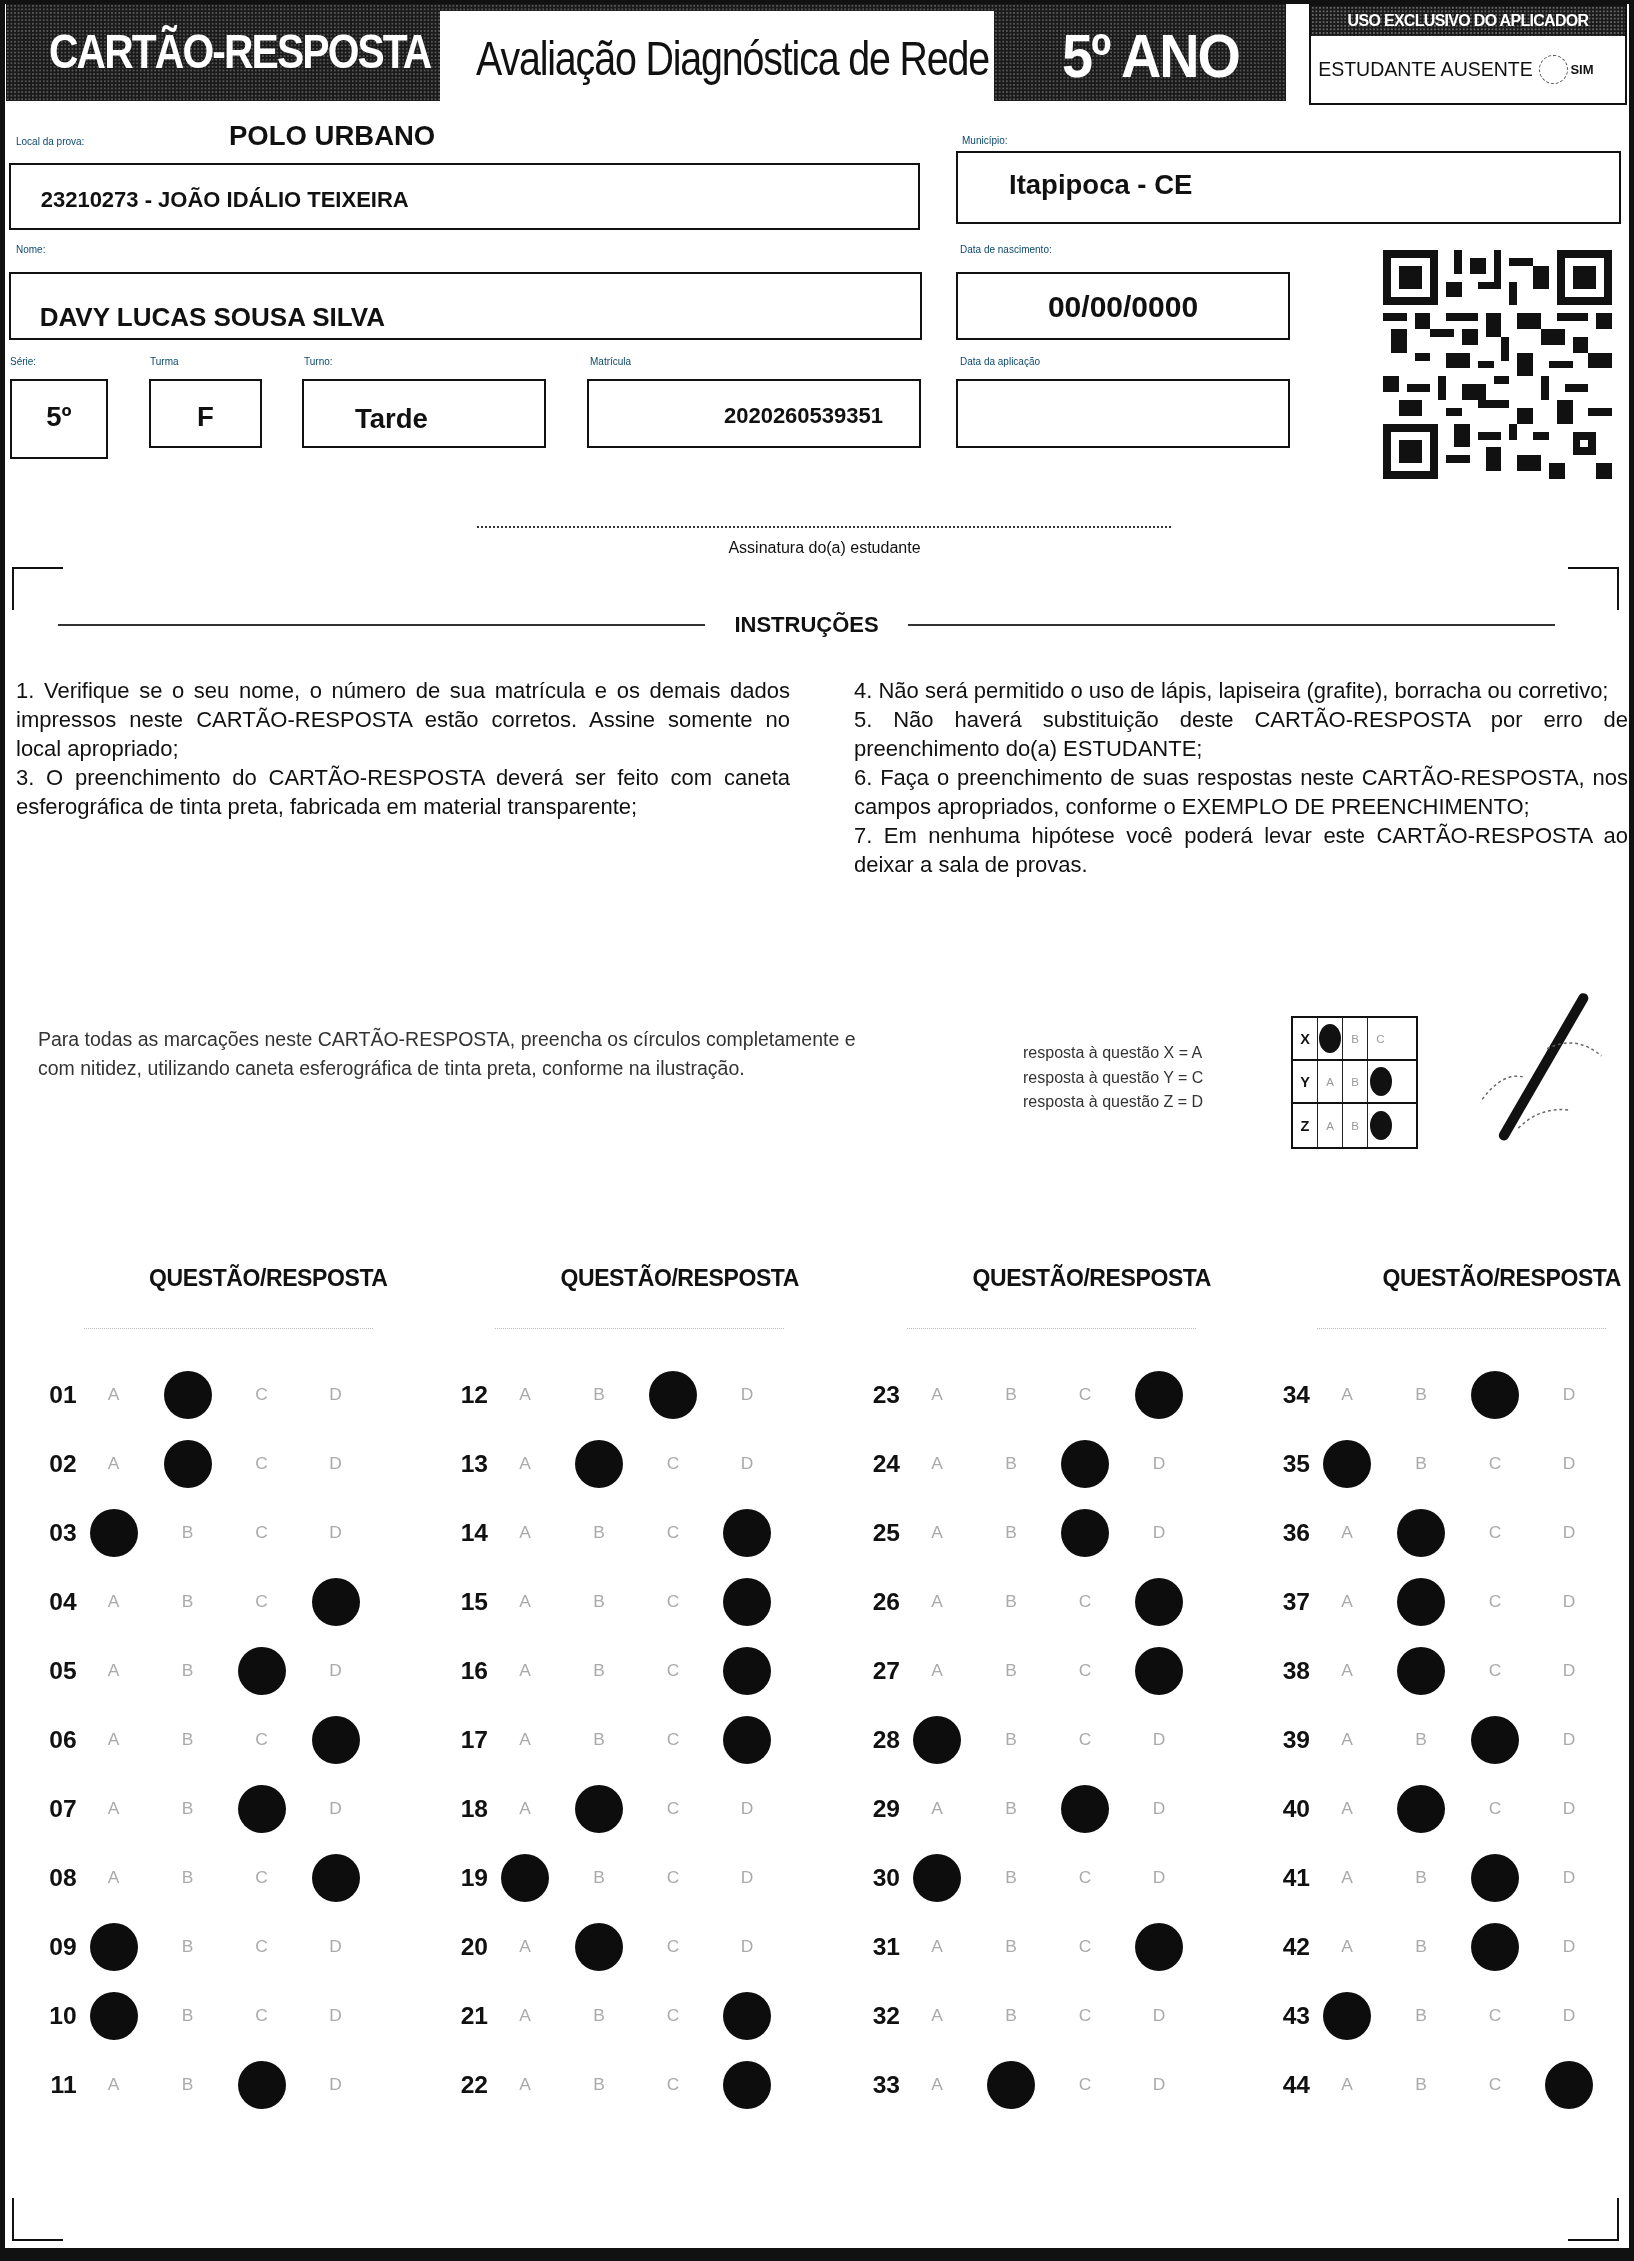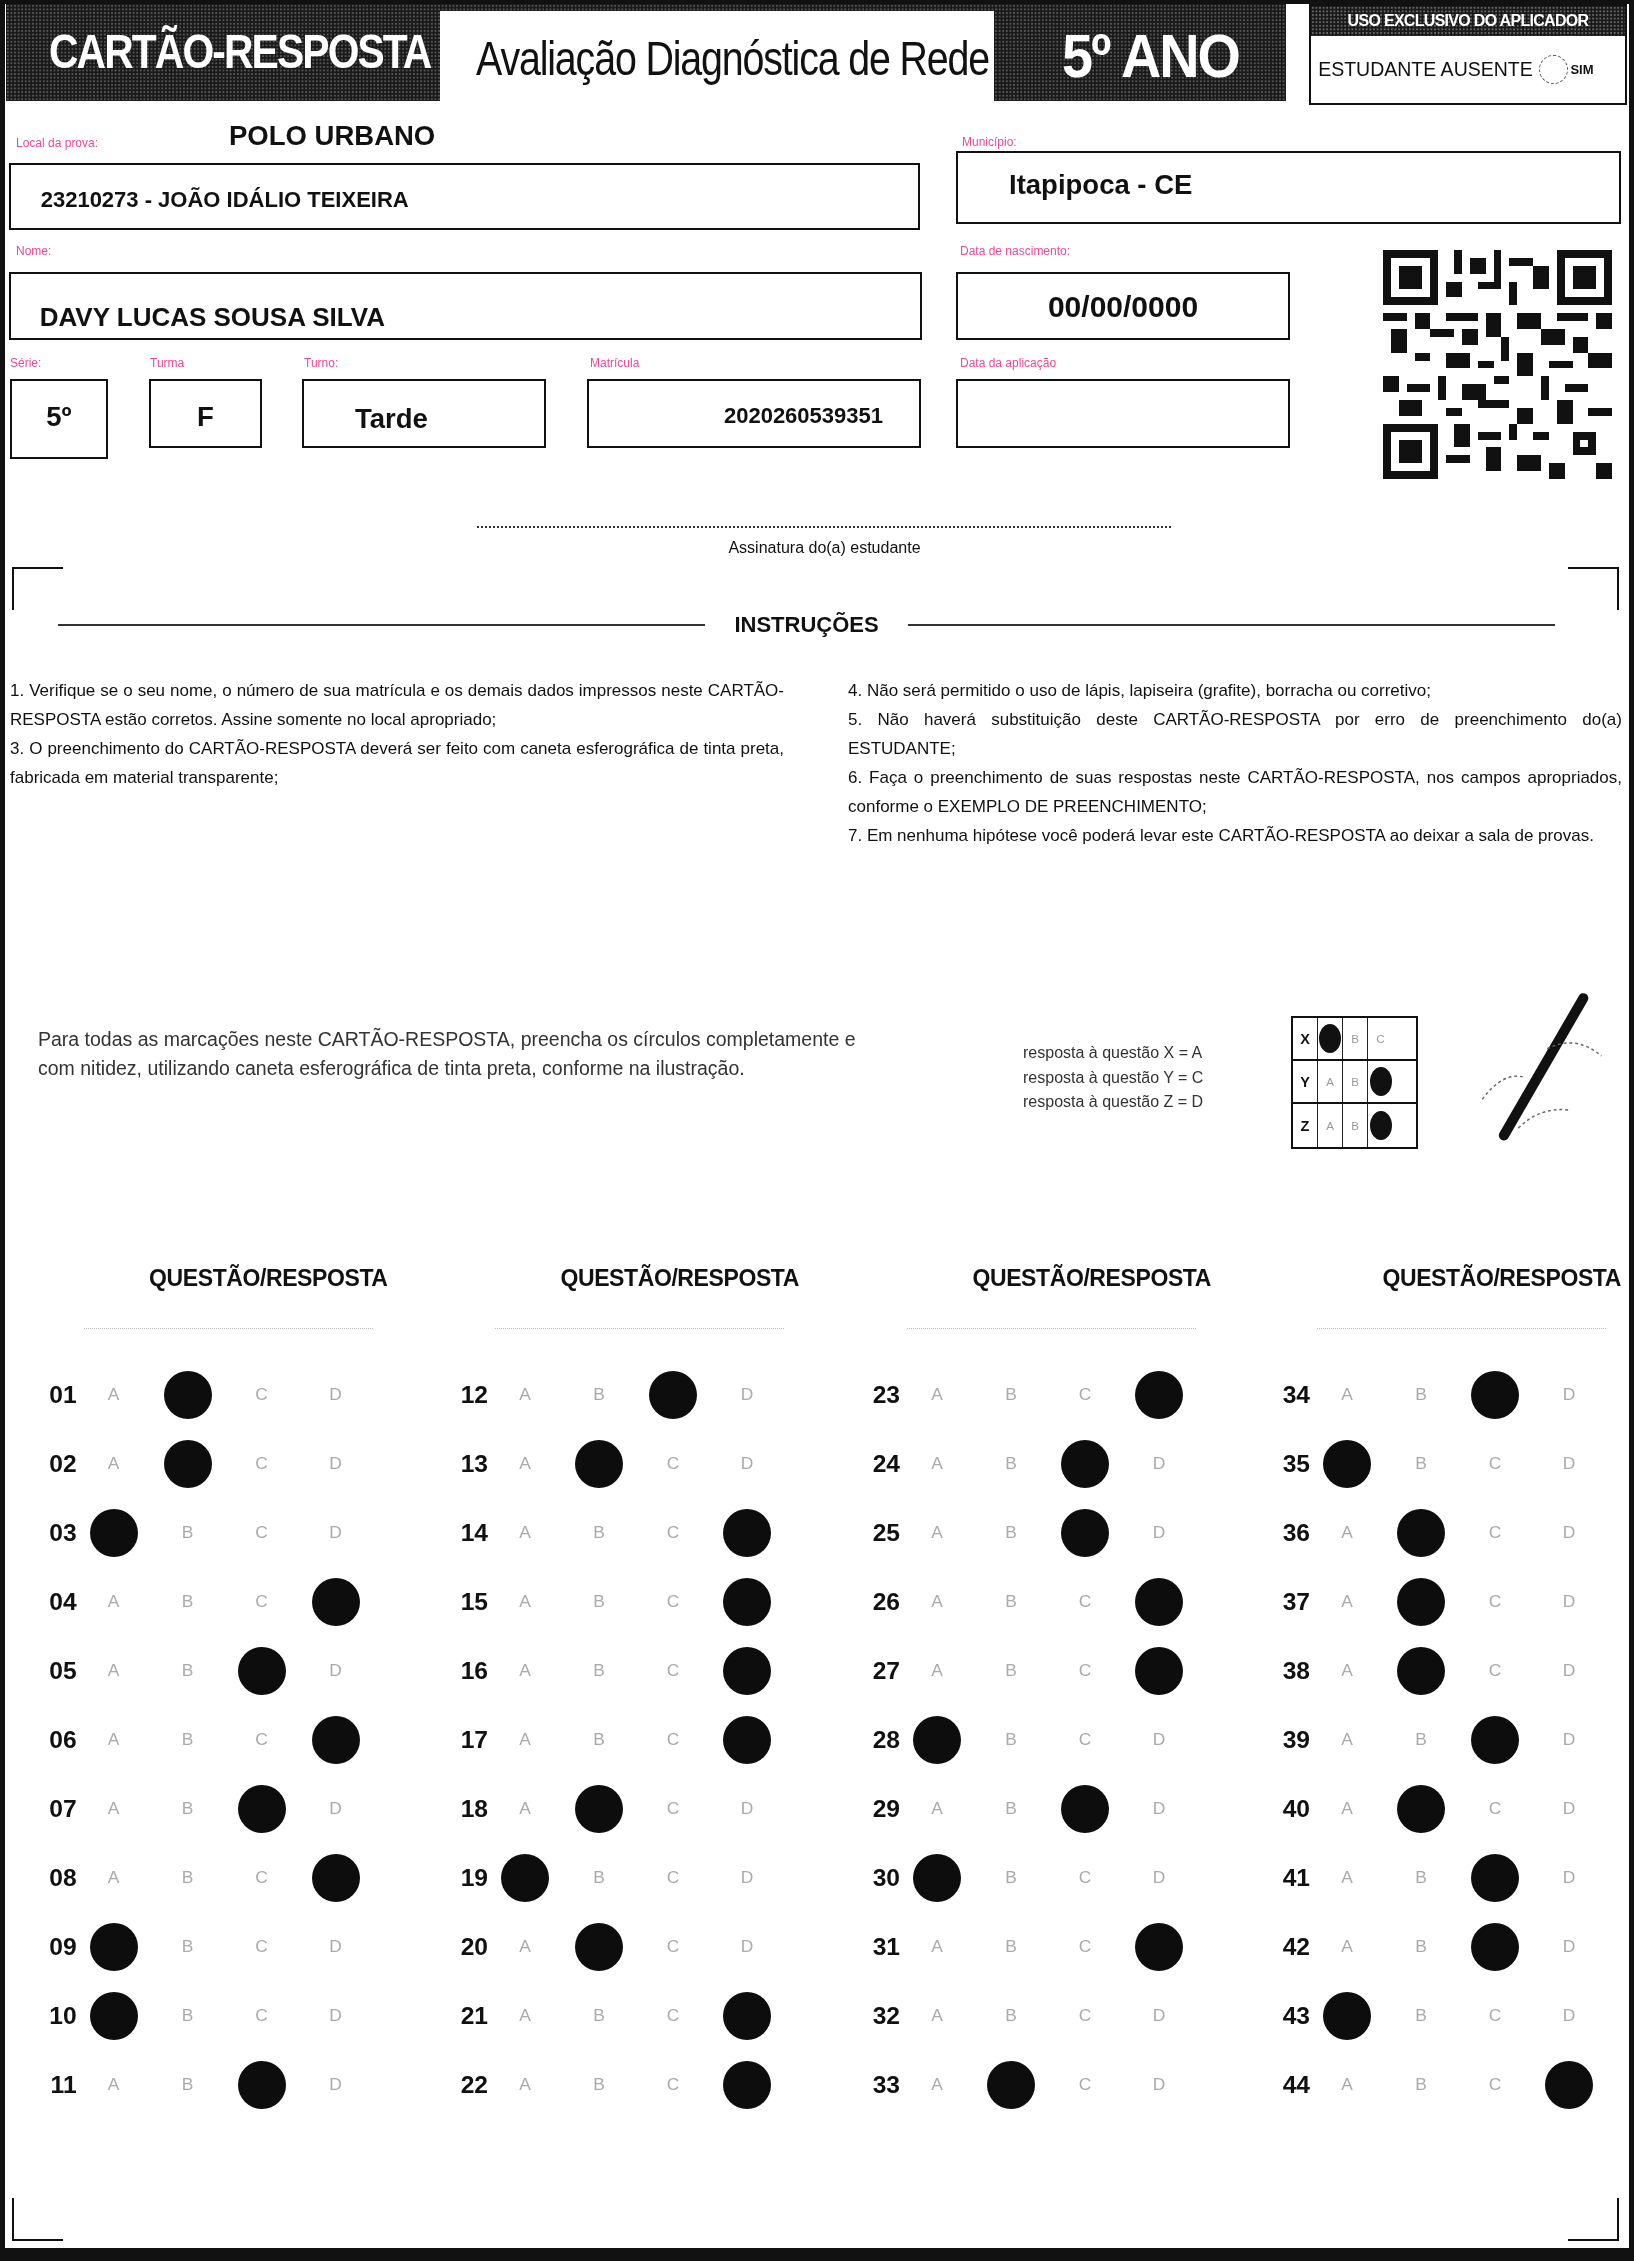--- a/index.html
+++ b/index.html
@@ -15,33 +15,33 @@
   .hdr-box span { position: absolute; left: 36px; top: 20px; font-size: 48px; color: #111; letter-spacing: -1.4px; transform: scaleX(0.82); transform-origin: left center; white-space: nowrap; }
   .hdr-grade { position: absolute; left: 1056px; top: 16px; font-weight: 700; font-size: 62px; color: #fff; letter-spacing: -2.2px; transform: scaleX(0.9); transform-origin: left center; }
 
   .aplic { position: absolute; left: 1309px; top: 4.3px; width: 318px; height: 101px; border: 2.9px solid #111; background: #fff; }
   .aplic-top { height: 30px; background: #1a1a1a; background-image: radial-gradient(#666 0.7px, transparent 0.7px); background-size: 3.6px 3.6px; color: #fff; font-weight: 700; font-size: 16px; text-align: center; line-height: 30px; letter-spacing: -0.7px; }
   .aplic-body { display: flex; align-items: center; padding: 19px 0 0 7.2px; font-size: 19.5px; }
   .aplic-body .circle { width: 29px; height: 29px; border: 1.4px dashed #555; border-radius: 50%; margin: 0 2.9px 0 5.8px; }
   .aplic-body .sim { font-size: 13px; font-weight: 700; }
 
   
-  .lbl { position: absolute; font-size: 12px; color: #ec4899; }
+  .lbl { position: absolute; font-size: 10px; color: #0c4a6e; }
   .box { position: absolute; border: 2.9px solid #111; background: #fff; font-weight: 700; }
   .val { position: absolute; font-weight: 700; font-size: 26px; }
 
   .sig-line { position: absolute; left: 477px; top: 526px; width: 694px; border-top: 2.9px dotted #333; }
   .sig-lbl { position: absolute; left: 521px; top: 539px; width: 607px; text-align: center; font-size: 16px; }
 
   .instr-hdr { position: absolute; left: 58px; top: 612px; width: 1497px; height: 26px; display: flex; align-items: center; }
   .instr-hdr .line { flex: 1; border-top: 2.2px solid #333; }
   .instr-hdr .txt { padding: 0 29px; font-weight: 700; font-size: 22px; }
   .corner { position: absolute; border-color: #111; border-style: solid; width: 51px; height: 43px; }
 
-  .instr-col { position: absolute; top: 676px; font-size: 17px; line-height: 29px; text-align: justify; }
+  .instr-col { position: absolute; top: 676px; font-size: 22px; line-height: 29px; text-align: justify; margin-left: 6px; }
   .instr-col p { margin: 0; }
 
   .example-txt { position: absolute; left: 38px; top: 1025px; width: 839px; font-size: 19.5px; line-height: 29px; color: #333; }
   .example-legend { position: absolute; left: 1023px; top: 1041px; font-size: 16px; line-height: 24.6px; color: #333; }
   .ex-grid { position: absolute; left: 1291px; top: 1016px; width: 127px; border: 2.2px solid #111; }
   .ex-row { display: flex; height: 43px; border-bottom: 2.2px solid #111; }
   .ex-row:last-child { border-bottom: none; }
   .ex-cell { width: 25px; border-right: 0.7px solid #222; display: flex; align-items: center; justify-content: center; font-size: 11.6px; color: #999; }
   .ex-cell.q { font-weight: 700; color: #111; font-size: 14.5px; }
   .ex-cell:last-child { border-right: none; }

